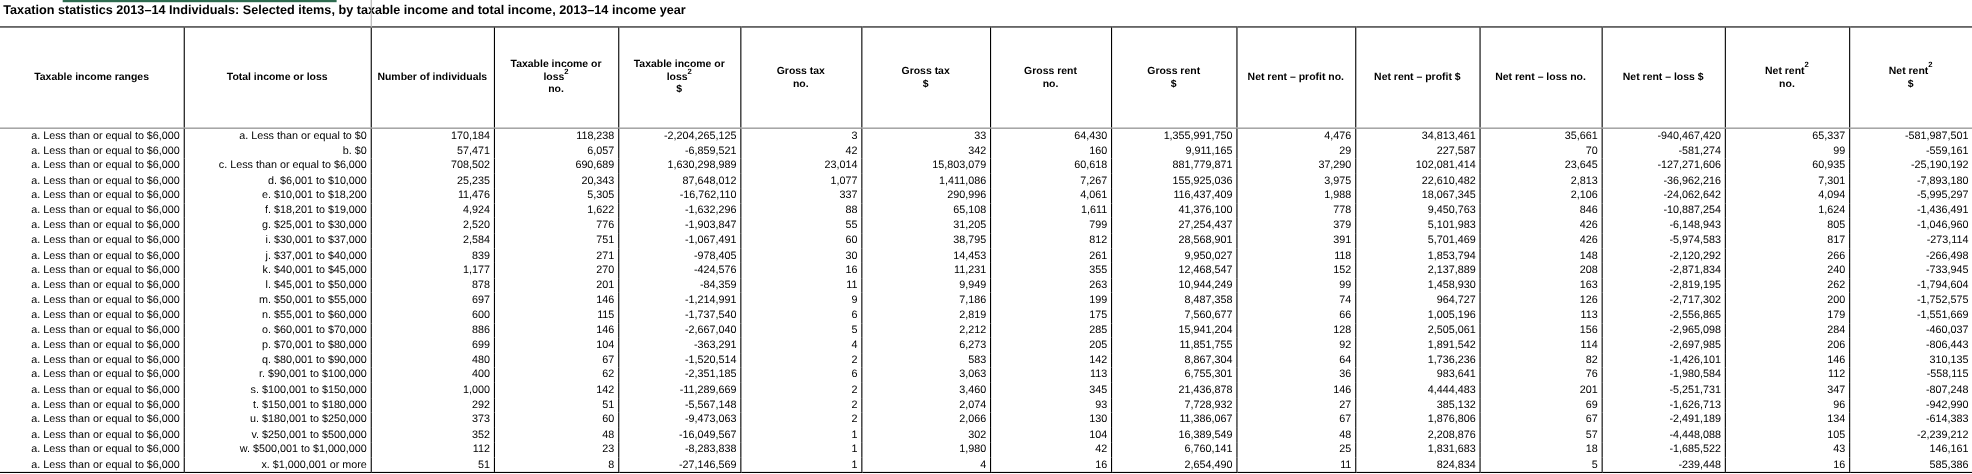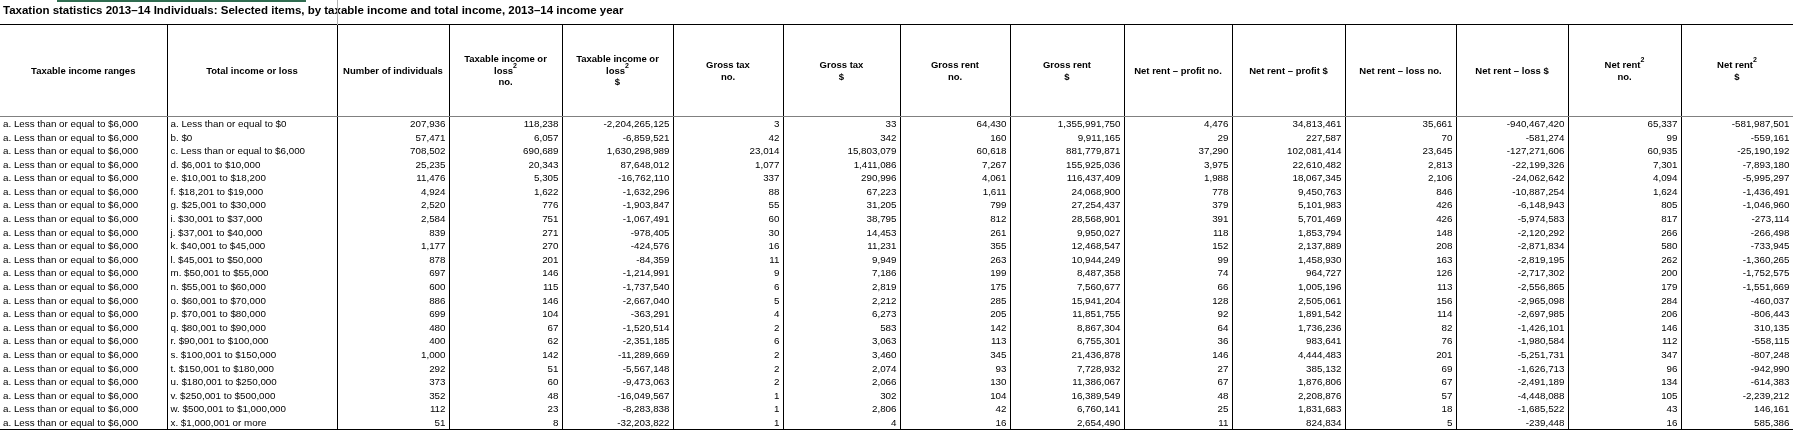--- a/index.html
+++ b/index.html
@@ -29,21 +29,21 @@
   thead th:first-child{border-left:none;margin-top:28px;}
   tbody td{
     box-sizing:border-box;height:13.6px;padding:0 3px;
     border-left:1px solid #000;
     font-size:9.8px;line-height:13.4px;
     white-space:nowrap;overflow:hidden;
   }
   tbody td:first-child{border-left:none;}
   tbody tr:last-child td{border-bottom:1px solid #000;}
   td.num{text-align:right;}
-  td.text{text-align:left;}
+  td.text{text-align:right;}
   th sup{font-size:7px;line-height:0;position:relative;top:-2px;}
 </style>
 </head>
 <body>
 
 <div class="artifact-green" style="background: rgb(46, 107, 79);"></div>
 <div class="artifact-gridline" style="background: rgb(176, 176, 176);"></div>
 
 <div class="title-bar">Taxation statistics 2013–14 Individuals: Selected items, by taxable income and total income, 2013–14 income year</div>
 
@@ -81,21 +81,21 @@
         <th><span>Net rent – loss no.</span></th>
         <th><span>Net rent – loss $</span></th>
         <th><span>Net rent</span><sup>2</sup><br><span>no.</span></th>
         <th><span>Net rent</span><sup>2</sup><br><span>$</span></th>
       </tr>
   </thead>
   <tbody id="table-body">
       <tr>
         <td class="text">a. Less than or equal to $6,000</td>
         <td class="text">a. Less than or equal to $0</td>
-        <td class="num">207,936</td>
+        <td class="num">170,184</td>
         <td class="num">118,238</td>
         <td class="num">-2,204,265,125</td>
         <td class="num">3</td>
         <td class="num">33</td>
         <td class="num">64,430</td>
         <td class="num">1,355,991,750</td>
         <td class="num">4,476</td>
         <td class="num">34,813,461</td>
         <td class="num">35,661</td>
         <td class="num">-940,467,420</td>
@@ -142,21 +142,21 @@
         <td class="num">25,235</td>
         <td class="num">20,343</td>
         <td class="num">87,648,012</td>
         <td class="num">1,077</td>
         <td class="num">1,411,086</td>
         <td class="num">7,267</td>
         <td class="num">155,925,036</td>
         <td class="num">3,975</td>
         <td class="num">22,610,482</td>
         <td class="num">2,813</td>
-        <td class="num">-22,199,326</td>
+        <td class="num">-36,962,216</td>
         <td class="num">7,301</td>
         <td class="num">-7,893,180</td>
       </tr>
       <tr>
         <td class="text">a. Less than or equal to $6,000</td>
         <td class="text">e. $10,001 to $18,200</td>
         <td class="num">11,476</td>
         <td class="num">5,305</td>
         <td class="num">-16,762,110</td>
         <td class="num">337</td>
@@ -170,23 +170,23 @@
         <td class="num">4,094</td>
         <td class="num">-5,995,297</td>
       </tr>
       <tr>
         <td class="text">a. Less than or equal to $6,000</td>
         <td class="text">f. $18,201 to $19,000</td>
         <td class="num">4,924</td>
         <td class="num">1,622</td>
         <td class="num">-1,632,296</td>
         <td class="num">88</td>
-        <td class="num">67,223</td>
+        <td class="num">65,108</td>
         <td class="num">1,611</td>
-        <td class="num">24,068,900</td>
+        <td class="num">41,376,100</td>
         <td class="num">778</td>
         <td class="num">9,450,763</td>
         <td class="num">846</td>
         <td class="num">-10,887,254</td>
         <td class="num">1,624</td>
         <td class="num">-1,436,491</td>
       </tr>
       <tr>
         <td class="text">a. Less than or equal to $6,000</td>
         <td class="text">g. $25,001 to $30,000</td>
@@ -245,39 +245,39 @@
         <td class="num">270</td>
         <td class="num">-424,576</td>
         <td class="num">16</td>
         <td class="num">11,231</td>
         <td class="num">355</td>
         <td class="num">12,468,547</td>
         <td class="num">152</td>
         <td class="num">2,137,889</td>
         <td class="num">208</td>
         <td class="num">-2,871,834</td>
-        <td class="num">580</td>
+        <td class="num">240</td>
         <td class="num">-733,945</td>
       </tr>
       <tr>
         <td class="text">a. Less than or equal to $6,000</td>
         <td class="text">l. $45,001 to $50,000</td>
         <td class="num">878</td>
         <td class="num">201</td>
         <td class="num">-84,359</td>
         <td class="num">11</td>
         <td class="num">9,949</td>
         <td class="num">263</td>
         <td class="num">10,944,249</td>
         <td class="num">99</td>
         <td class="num">1,458,930</td>
         <td class="num">163</td>
         <td class="num">-2,819,195</td>
         <td class="num">262</td>
-        <td class="num">-1,360,265</td>
+        <td class="num">-1,794,604</td>
       </tr>
       <tr>
         <td class="text">a. Less than or equal to $6,000</td>
         <td class="text">m. $50,001 to $55,000</td>
         <td class="num">697</td>
         <td class="num">146</td>
         <td class="num">-1,214,991</td>
         <td class="num">9</td>
         <td class="num">7,186</td>
         <td class="num">199</td>
@@ -442,36 +442,36 @@
         <td class="num">105</td>
         <td class="num">-2,239,212</td>
       </tr>
       <tr>
         <td class="text">a. Less than or equal to $6,000</td>
         <td class="text">w. $500,001 to $1,000,000</td>
         <td class="num">112</td>
         <td class="num">23</td>
         <td class="num">-8,283,838</td>
         <td class="num">1</td>
-        <td class="num">2,806</td>
+        <td class="num">1,980</td>
         <td class="num">42</td>
         <td class="num">6,760,141</td>
         <td class="num">25</td>
         <td class="num">1,831,683</td>
         <td class="num">18</td>
         <td class="num">-1,685,522</td>
         <td class="num">43</td>
         <td class="num">146,161</td>
       </tr>
       <tr>
         <td class="text">a. Less than or equal to $6,000</td>
         <td class="text">x. $1,000,001 or more</td>
         <td class="num">51</td>
         <td class="num">8</td>
-        <td class="num">-32,203,822</td>
+        <td class="num">-27,146,569</td>
         <td class="num">1</td>
         <td class="num">4</td>
         <td class="num">16</td>
         <td class="num">2,654,490</td>
         <td class="num">11</td>
         <td class="num">824,834</td>
         <td class="num">5</td>
         <td class="num">-239,448</td>
         <td class="num">16</td>
         <td class="num">585,386</td>

